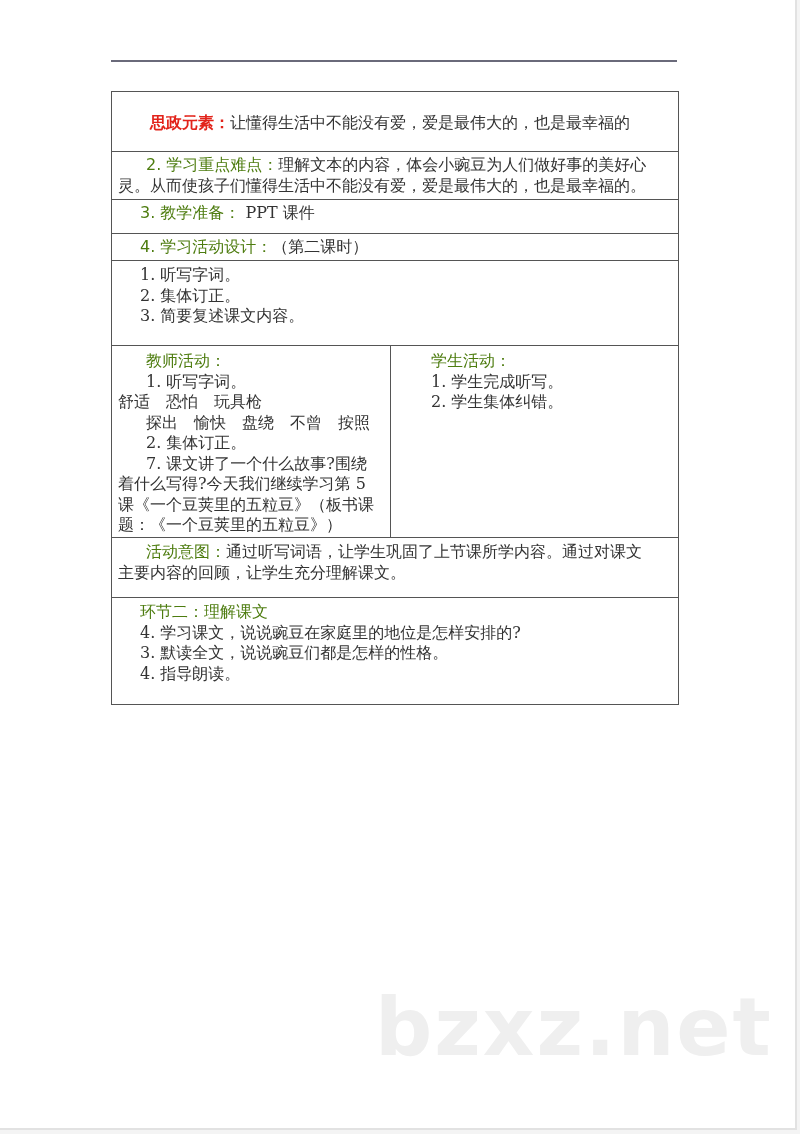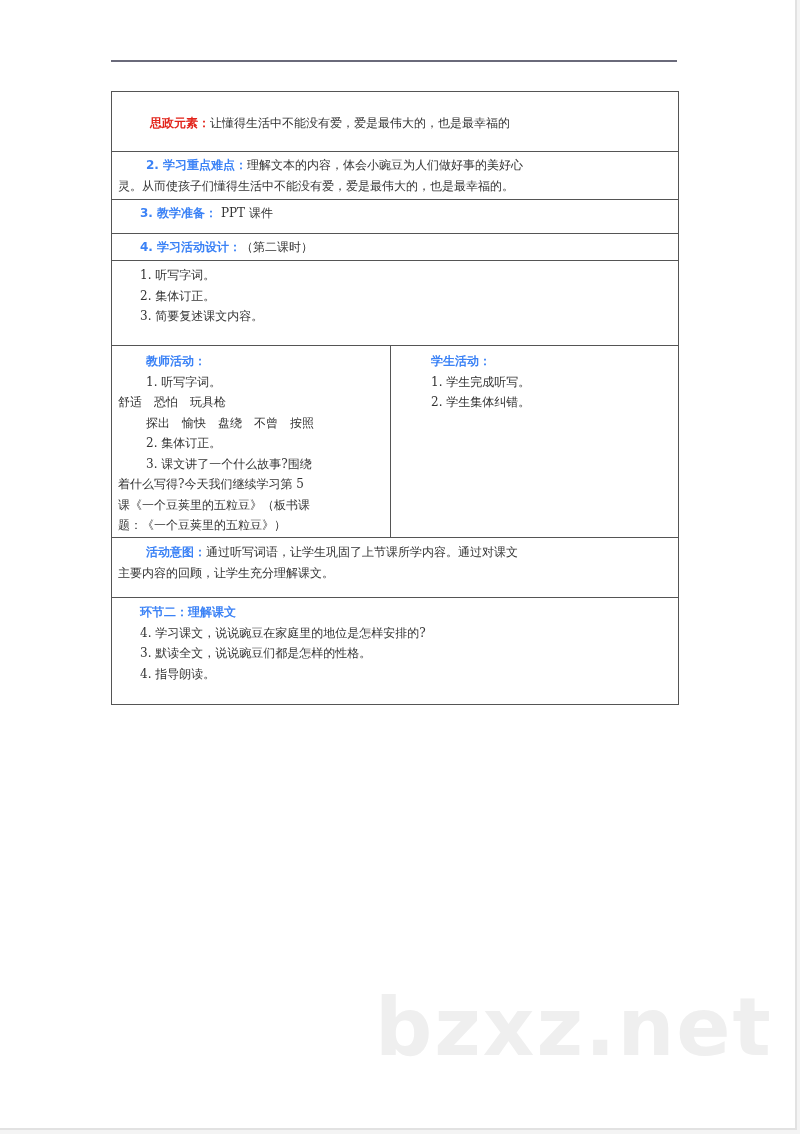--- a/index.html
+++ b/index.html
@@ -13,28 +13,28 @@
     background: #ffffff; border-right: 2px solid #e2e2e2; border-bottom: 2px solid #e2e2e2;
   }
   .top-rule {
     position: absolute; left: 111px; top: 60px; width: 566px; height: 0;
     border-top: 2px solid #6a6a7a;
   }
   .table {
     position: absolute; left: 111px; top: 91px; width: 566px;
     border: 1px solid #555;
     color: #333;
-    font-size: 12px;
+    font-size: 16px;
   }
   .row { border-bottom: 1px solid #555; box-sizing: border-box; position: relative; }
   .row:last-child { border-bottom: none; }
   .cell { padding: 0 6px; box-sizing: border-box; }
   .line { line-height: 20.5px; white-space: nowrap; }
   .indent { padding-left: 28px; }
-  .b { font-weight: bold; color: #3b82f6; font-family: "DejaVu Sans", "Liberation Sans", sans-serif; }
+  .b { font-weight: normal; color: #4d7c0f; font-family: "DejaVu Sans", "Liberation Sans", sans-serif; }
   .red { color: #e2231a; font-weight: bold; font-family: "DejaVu Sans", "Liberation Sans", sans-serif; }
   .split { display: flex; }
   .split .left { width: 279px; border-right: 1px solid #555; box-sizing: border-box; }
   .split .right { flex: 1; }
   .watermark {
     position: absolute; left: 375px; top: 988px;
     font-family: "DejaVu Sans", "Liberation Sans", sans-serif;
     font-weight: bold; font-size: 80px; color: #efefef; letter-spacing: 2px;
     line-height: 1;
   }
@@ -81,21 +81,21 @@
       </div>
     </div>
 
     <div class="row split" style="height:192px;">
       <div class="left cell" style="padding-top:5px;">
         <div class="line indent b">教师活动：</div>
         <div class="line indent">1. 听写字词。</div>
         <div class="line">舒适　恐怕　玩具枪</div>
         <div class="line indent">探出　愉快　盘绕　不曾　按照</div>
         <div class="line indent">2. 集体订正。</div>
-        <div class="line indent">3. 课文讲了一个什么故事?围绕</div>
+        <div class="line indent">7. 课文讲了一个什么故事?围绕</div>
         <div class="line">着什么写得?今天我们继续学习第 5</div>
         <div class="line">课《一个豆荚里的五粒豆》（板书课</div>
         <div class="line">题：《一个豆荚里的五粒豆》）</div>
       </div>
       <div class="right cell" style="padding-top:5px; padding-left:40px;">
         <div class="line b">学生活动：</div>
         <div class="line">1. 学生完成听写。</div>
         <div class="line">2. 学生集体纠错。</div>
       </div>
     </div>

